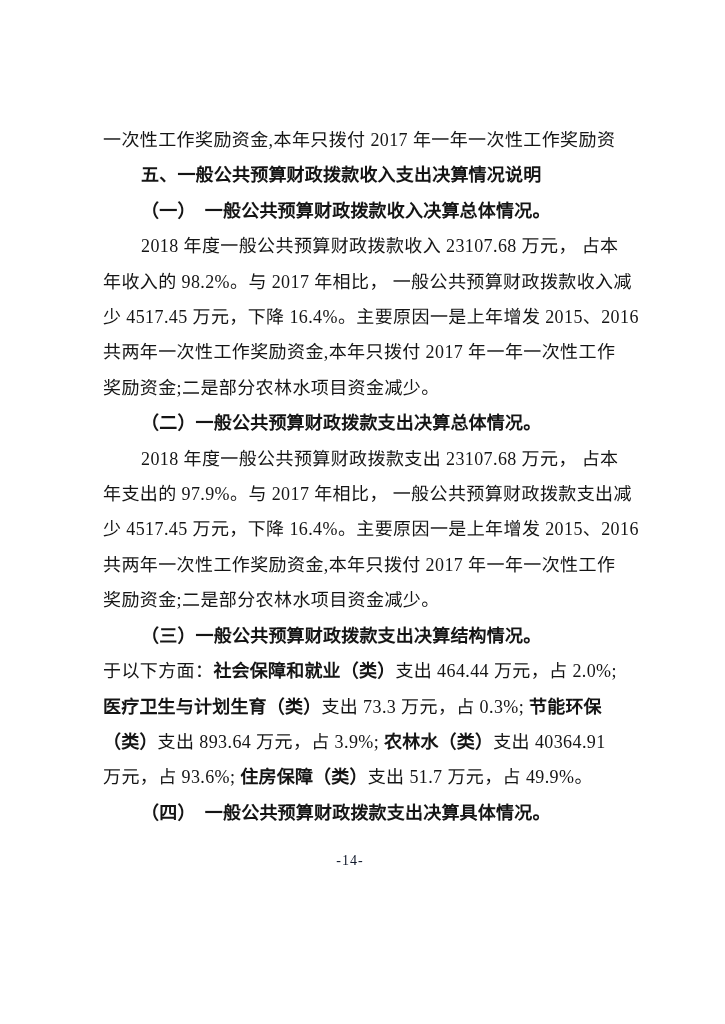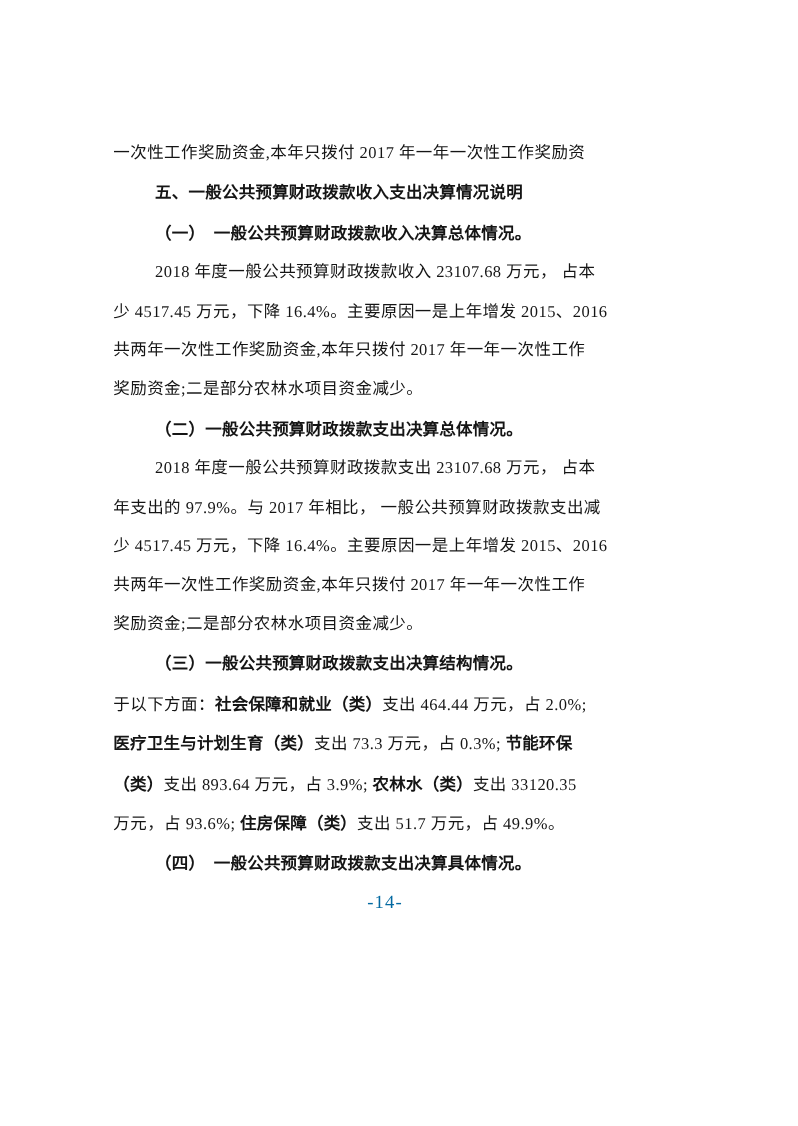--- a/index.html
+++ b/index.html
@@ -16,61 +16,62 @@
     overflow: hidden;
     color: #151515;
   }
   .content {
     position: absolute;
     left: 103px;
     top: 123px;
     width: 560px;
   }
   .line {
-    font-size: 15px;
+    font-size: 18px;
     line-height: 35.4px;
     white-space: nowrap;
     letter-spacing: 0.4px;
   }
   .line.ind { padding-left: 38px; }
   .seg { font-weight: normal; }
   .seg.b {
     font-weight: 700;
     font-family: "Liberation Sans", "DejaVu Sans", sans-serif;
     letter-spacing: 0.2px;
   }
   .page-number {
-    margin-top: 5px;
+    margin-top: 22px;
     width: 494px; 
     text-align: center;
-    font-size: 17px;
+    font-size: 14px;
     letter-spacing: 1px;
-    color: #0369a1;
+    color: #0f172a;
   }
 </style>
 </head>
 <body>
 
 <div class="page">
   <div class="content">
 
     <div class="line"><span class="seg">一次性工作奖励资金,本年只拨付 2017 年一年一次性工作奖励资</span></div>
       <div class="line ind"><span class="seg b">五、一般公共预算财政拨款收入支出决算情况说明</span></div>
       <div class="line ind"><span class="seg b">（一）　一般公共预算财政拨款收入决算总体情况。</span></div>
       <div class="line ind"><span class="seg">2018 年度一般公共预算财政拨款收入 23107.68 万元， 占本</span></div>
+      <div class="line"><span class="seg">年收入的 98.2%。与 2017 年相比， 一般公共预算财政拨款收入减</span></div>
       <div class="line"><span class="seg">少 4517.45 万元，下降 16.4%。主要原因一是上年增发 2015、2016</span></div>
       <div class="line"><span class="seg">共两年一次性工作奖励资金,本年只拨付 2017 年一年一次性工作</span></div>
       <div class="line"><span class="seg">奖励资金;二是部分农林水项目资金减少。</span></div>
       <div class="line ind"><span class="seg b">（二）一般公共预算财政拨款支出决算总体情况。</span></div>
       <div class="line ind"><span class="seg">2018 年度一般公共预算财政拨款支出 23107.68 万元， 占本</span></div>
       <div class="line"><span class="seg">年支出的 97.9%。与 2017 年相比， 一般公共预算财政拨款支出减</span></div>
       <div class="line"><span class="seg">少 4517.45 万元，下降 16.4%。主要原因一是上年增发 2015、2016</span></div>
       <div class="line"><span class="seg">共两年一次性工作奖励资金,本年只拨付 2017 年一年一次性工作</span></div>
       <div class="line"><span class="seg">奖励资金;二是部分农林水项目资金减少。</span></div>
       <div class="line ind"><span class="seg b">（三）一般公共预算财政拨款支出决算结构情况。</span></div>
       <div class="line"><span class="seg">于以下方面：</span><span class="seg b">社会保障和就业（类）</span><span class="seg">支出 464.44 万元，占 2.0%;</span></div>
       <div class="line"><span class="seg b">医疗卫生与计划生育（类）</span><span class="seg">支出 73.3 万元，占 0.3%; </span><span class="seg b">节能环保</span></div>
-      <div class="line"><span class="seg b">（类）</span><span class="seg">支出 893.64 万元，占 3.9%; </span><span class="seg b">农林水（类）</span><span class="seg">支出 33120.35</span></div>
+      <div class="line"><span class="seg b">（类）</span><span class="seg">支出 893.64 万元，占 3.9%; </span><span class="seg b">农林水（类）</span><span class="seg">支出 40364.91</span></div>
       <div class="line"><span class="seg">万元，占 93.6%; </span><span class="seg b">住房保障（类）</span><span class="seg">支出 51.7 万元，占 49.9%。</span></div>
       <div class="line ind"><span class="seg b">（四）　一般公共预算财政拨款支出决算具体情况。</span></div>
       <div class="page-number">-14-</div>
   </div>
 </div>
 
 </body></html>

